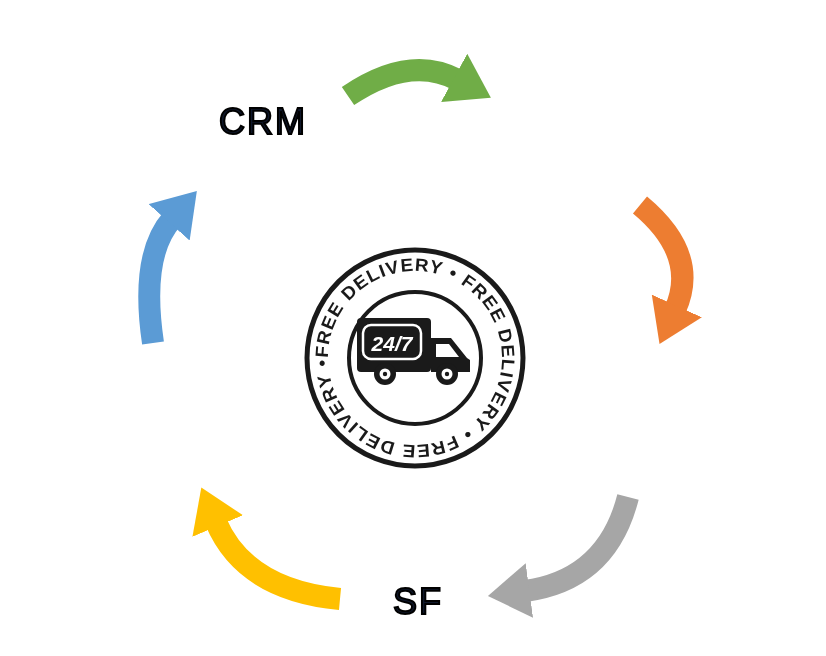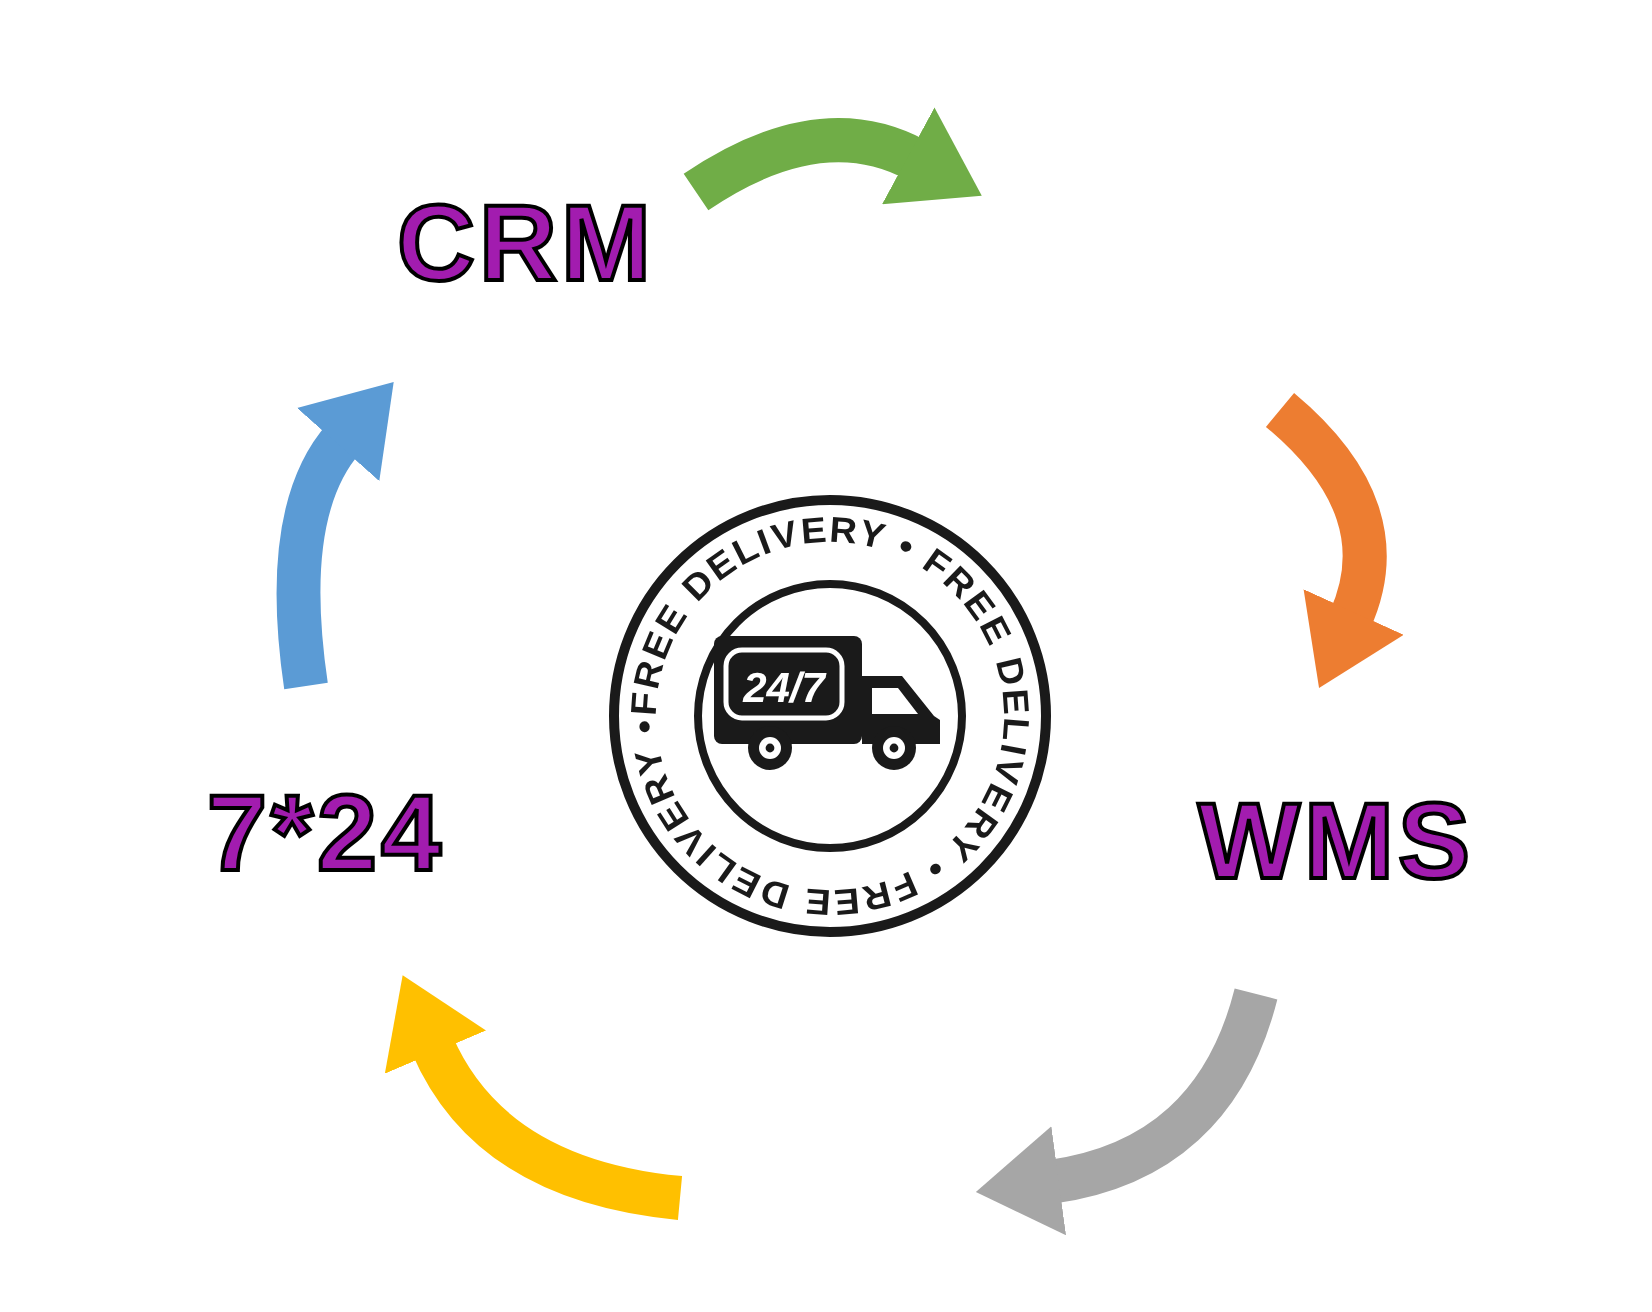--- a/index.html
+++ b/index.html
@@ -3,24 +3,24 @@
 <meta charset="utf-8">
 <style>
   html,body{margin:0;padding:0;background:#ffffff;}
   body{font-family:"Liberation Sans",sans-serif;}
   .canvas{position:relative;width:826px;height:656px;background:#ffffff;overflow:hidden;}
   .layer{position:absolute;left:0;top:0;}
   .node{
     position:absolute;
     transform:translate(-50%,-50%);
     font-family:"Liberation Sans",sans-serif;
-    font-weight:700;
-    font-size:54px;
+    font-weight:400;
+    font-size:36px;
     letter-spacing:2px;
-    color:#a21caf;
+    color:#0f172a;
     -webkit-text-stroke:2px #000;
     white-space:nowrap;
     line-height:1;
   }
   .arrow{fill:none;stroke-width:22;stroke-linecap:butt;}
   .ring-text{
     font-family:"Liberation Sans",sans-serif;
     font-weight:bold;
     font-size:18px;
     letter-spacing:1px;
@@ -80,16 +80,15 @@
         <circle cx="-30" cy="16" r="5.5" fill="#ffffff"></circle>
         <circle cx="-30" cy="16" r="2.2"></circle>
         <circle cx="32" cy="16" r="11"></circle>
         <circle cx="32" cy="16" r="5.5" fill="#ffffff"></circle>
         <circle cx="32" cy="16" r="2.2"></circle>
       </g>
     </g>
   </svg>
 
   <div class="node" style="left:263px;top:122px">CRM</div>
-  <div class="node" style="left:668px;top:421px">WMS</div>
-  <div class="node" style="left:163px;top:417px">7*24</div>
+  <div class="node" style="left:418px;top:602px">SF</div>
 
 </div>
 
 </body></html>

